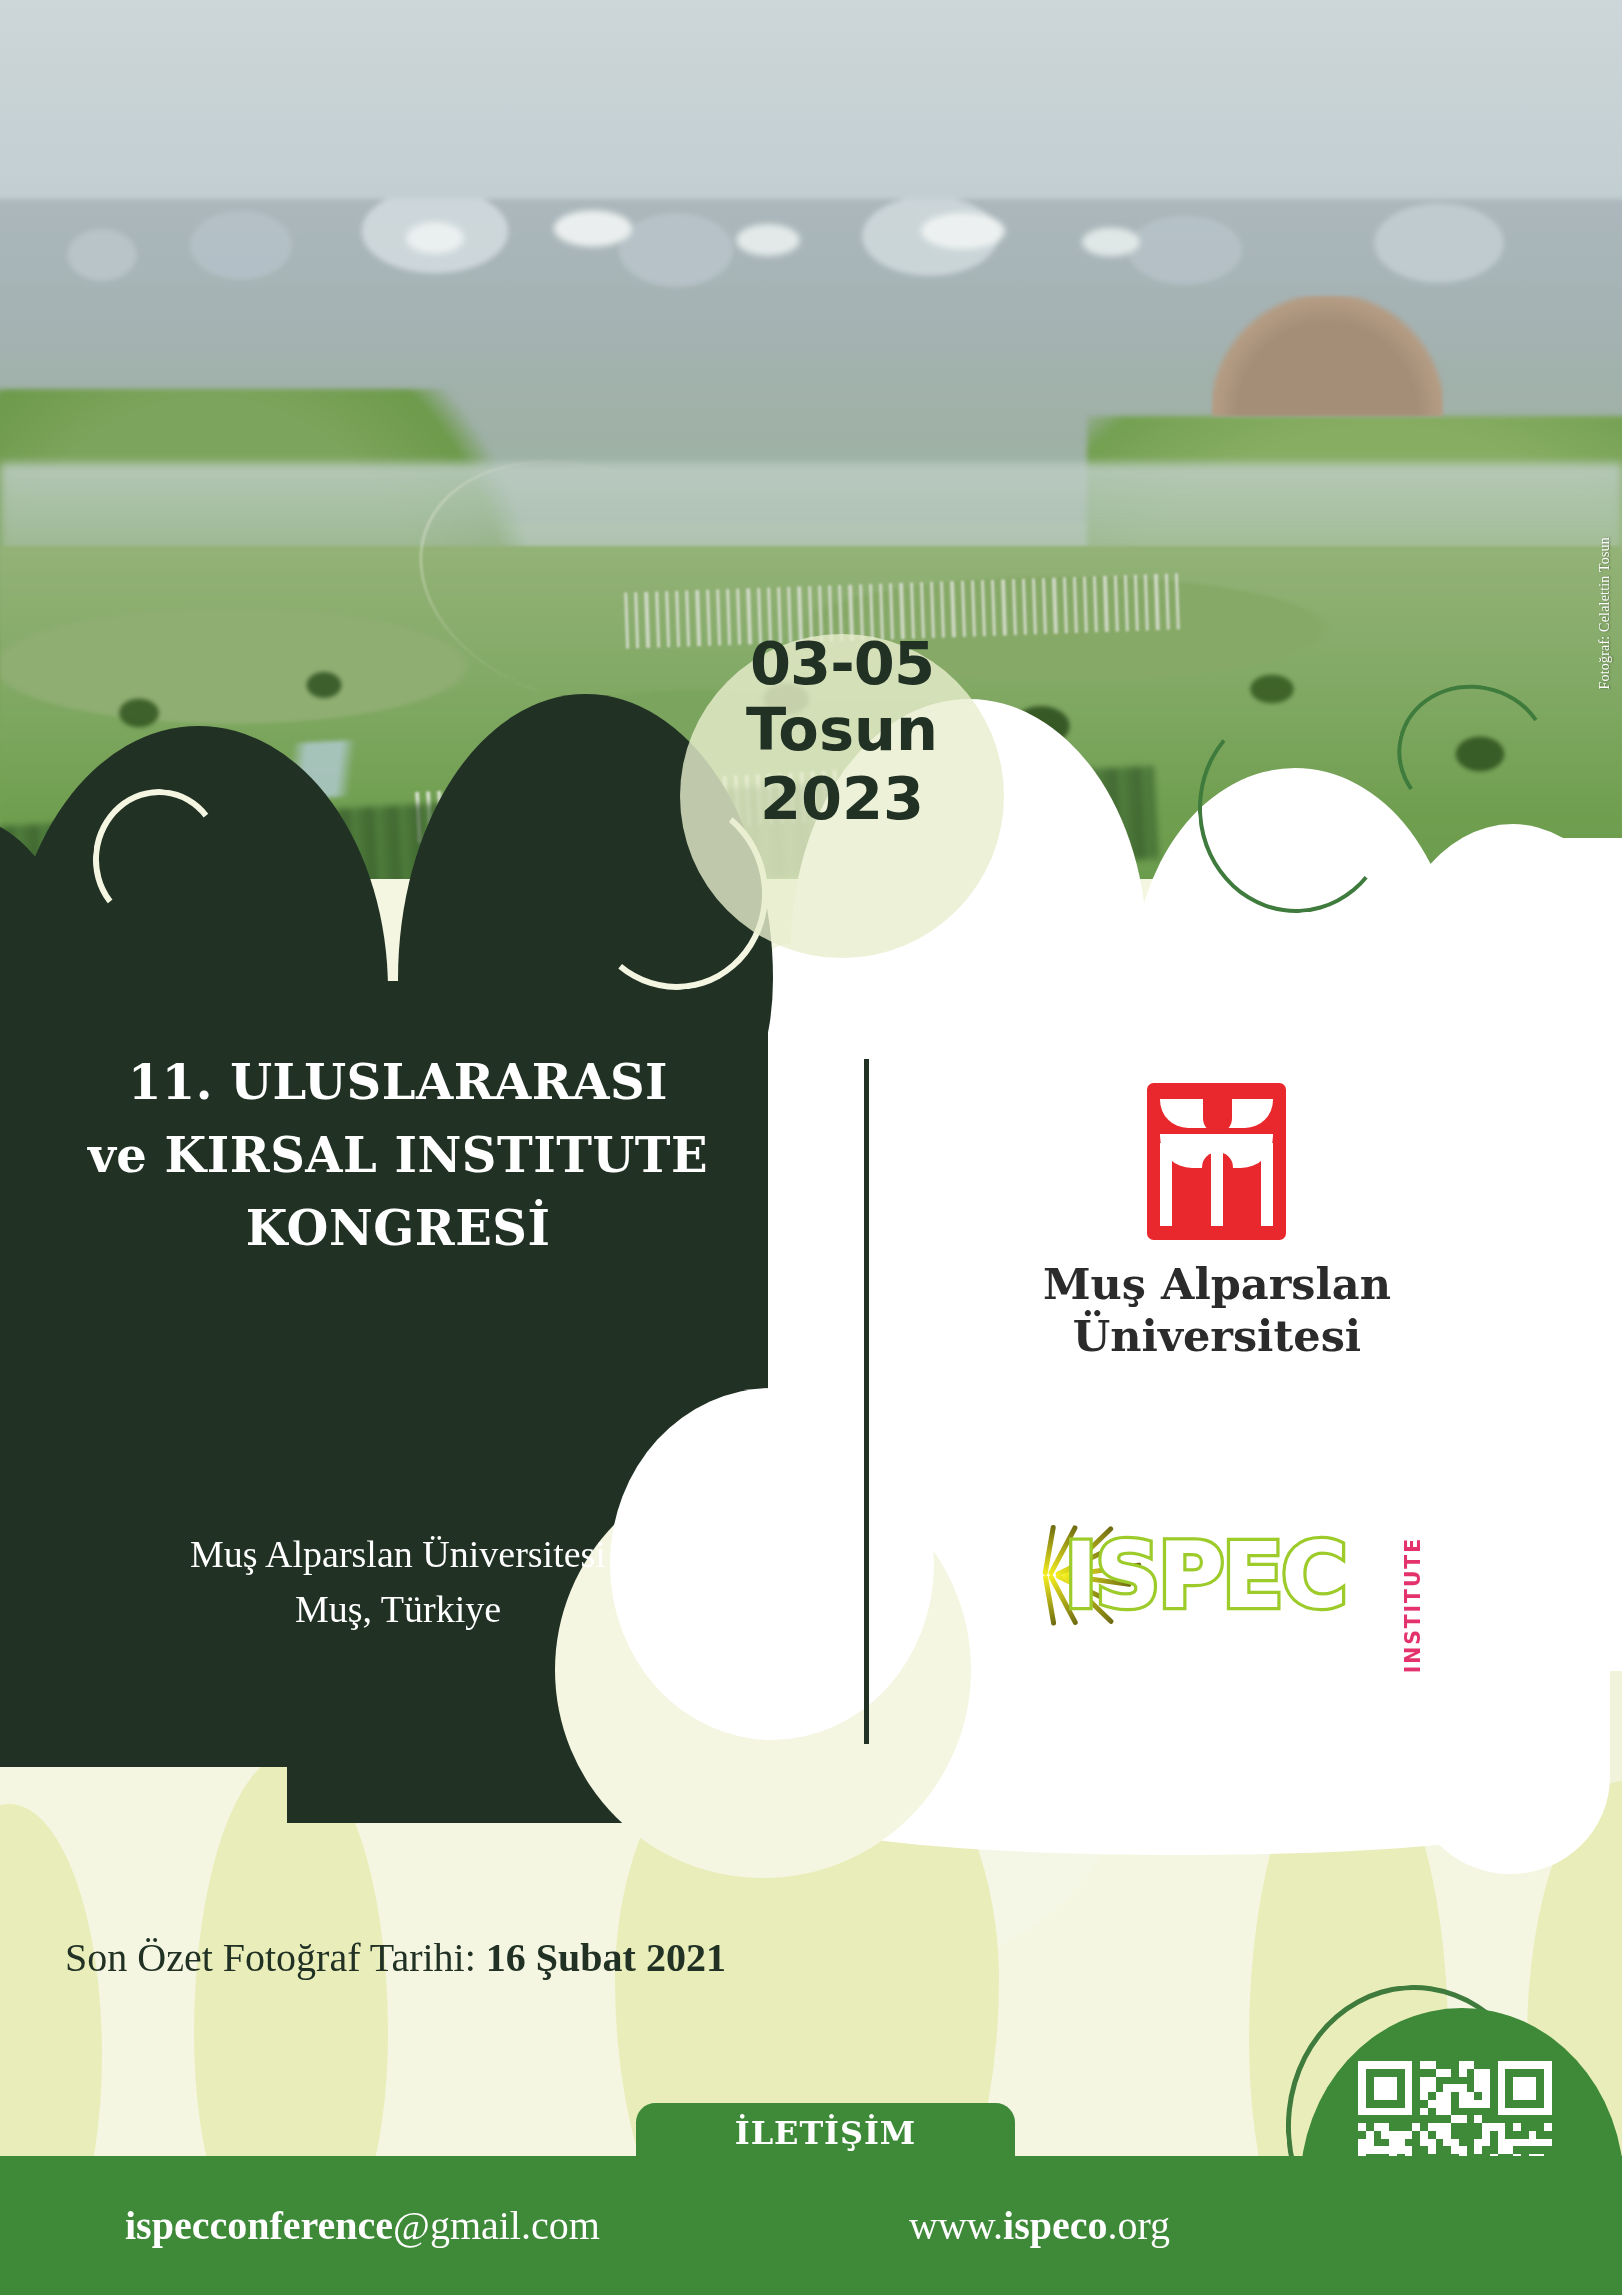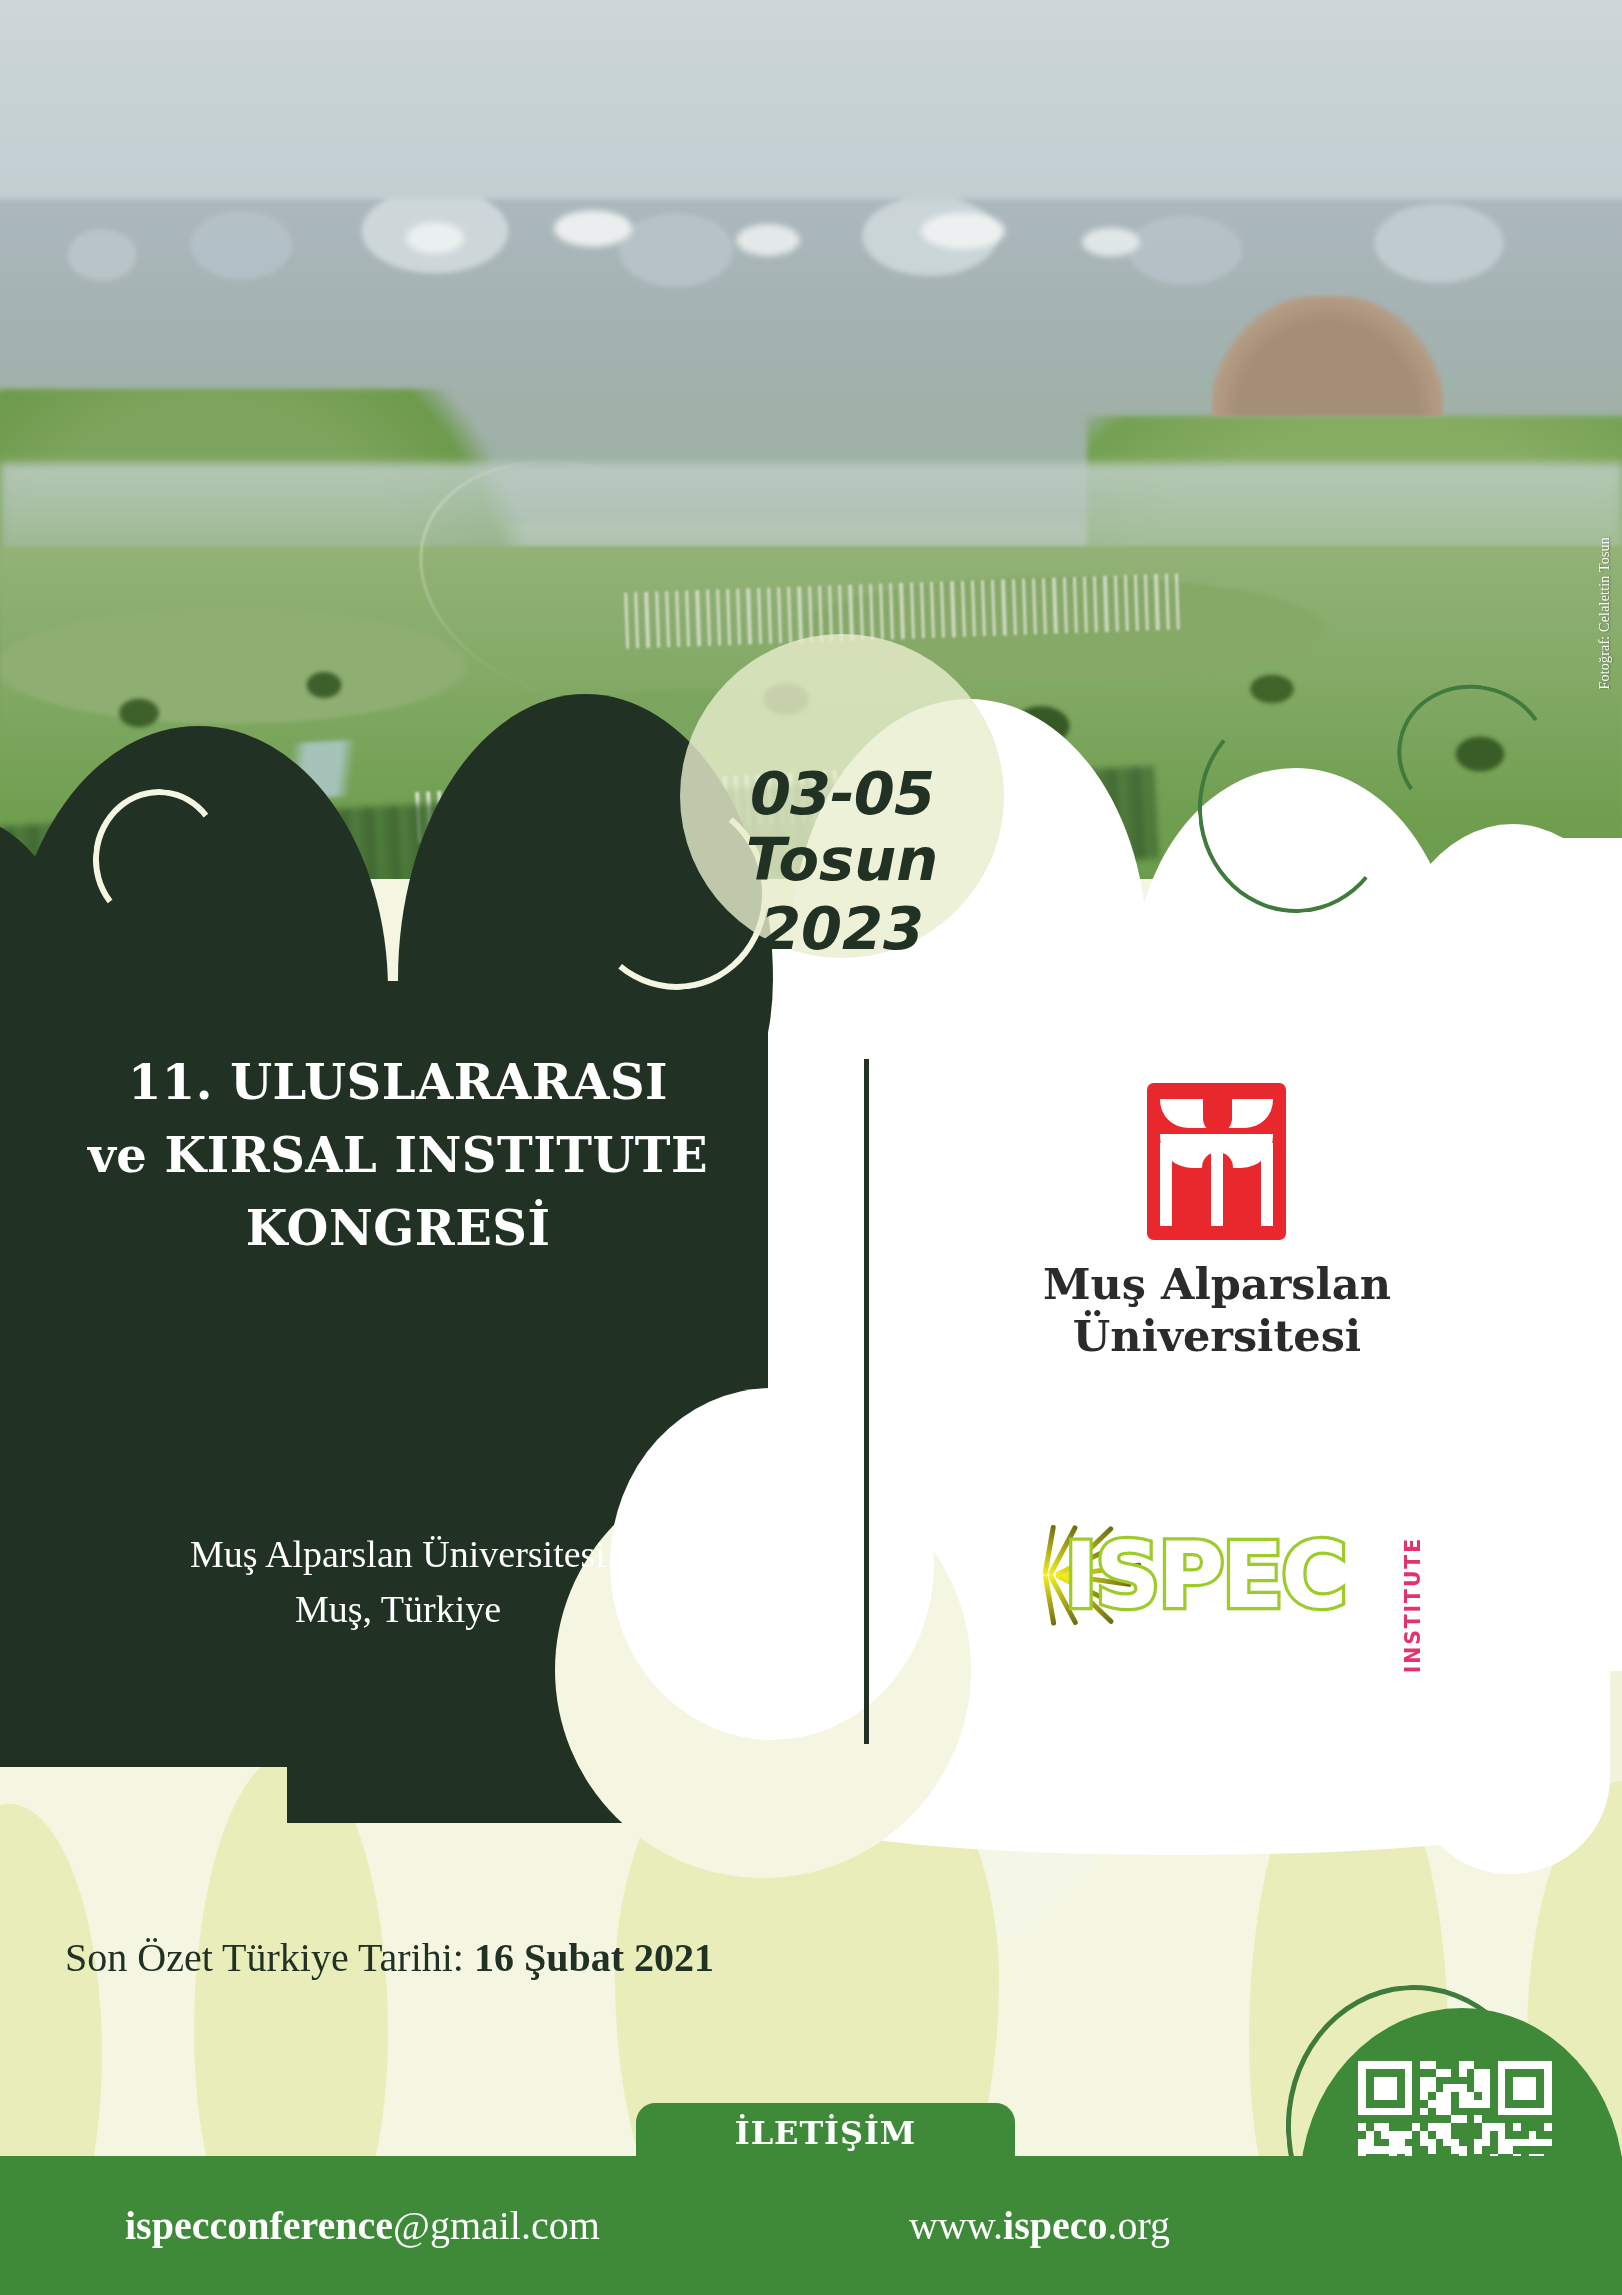--- a/index.html
+++ b/index.html
@@ -185,24 +185,23 @@
                  border-width:4.6px; border-top-color:#3e7b3c; border-left-color:#3e7b3c;
                  transform:rotate(12deg); }
   .arc-green-3 { left:1286px; top:1985px; width:259px; height:287px;
                  border-width:5.1px; border-top-color:#3e7b3c; border-left-color:#3e7b3c;
                  transform:rotate(-4deg); }
 
   
   .date-circle {
     position:absolute; left:680px; top:634px; width:324px; height:324px;
     border-radius:50%; background:rgba(232,238,205,.80);
-    display:flex; flex-direction:column; align-items:center; justify-content:flex-end;
+    display:flex; flex-direction:column; align-items:center; justify-content:flex-start;
     color:#213225; font-family:"DejaVu Sans", sans-serif; font-weight:700;
     line-height:1.0;
-    font-style:italic;
   }
   .date-circle .d1 { font-size:59px; letter-spacing:-0.9px; }
   .date-circle .d2 { font-size:59px; margin-top:6.5px; }
   .date-circle .d3 { font-size:59px; margin-top:10.2px; }
 
   
   .title-block {
     position:absolute; left:28px; top:1046px; width:740px;
     text-align:center; color:#fff;
     font-family:"DejaVu Serif", serif; font-weight:700;
@@ -383,21 +382,21 @@
         <div class="ray" style="width: 56px; transform-origin: 56px 2.3px; transform: rotate(242deg);"></div>
         <div class="ray" style="width: 51px; transform-origin: 51px 2.3px; transform: rotate(100deg);"></div>
         <div class="ray" style="width: 51px; transform-origin: 51px 2.3px; transform: rotate(260deg);"></div>
       </div>
     <div class="ispec-word">ISPEC</div>
     <div class="ispec-word-in">ISPEC</div>
     <div class="ispec-inst">INSTITUTE</div>
   </div>
 
   <div class="deadline">
-    <span>Son Özet Türkiye Tarihi:</span>
+    <span>Son Özet Fotoğraf Tarihi:</span>
     <b>16 Şubat 2021</b>
   </div>
 
   <div class="qr-blob"></div>
   <div class="qr" id="qr">
       <i></i>
       <i></i>
       <i></i>
       <i></i>
       <i></i>

